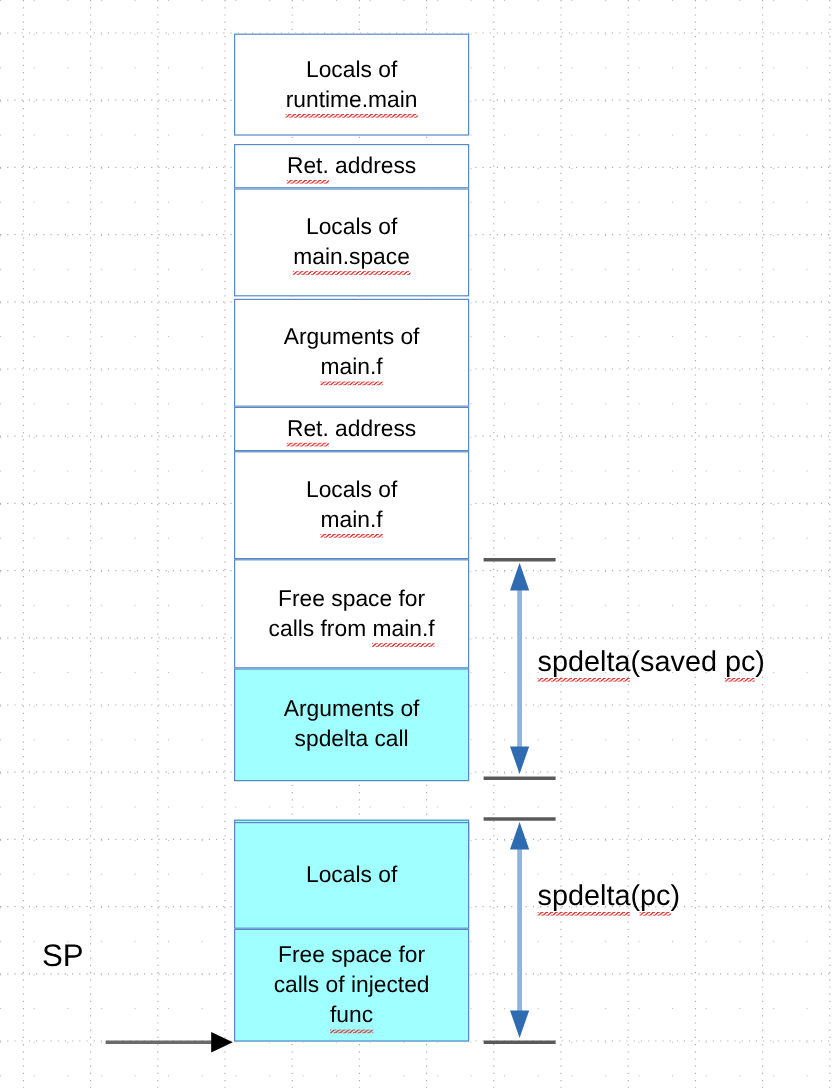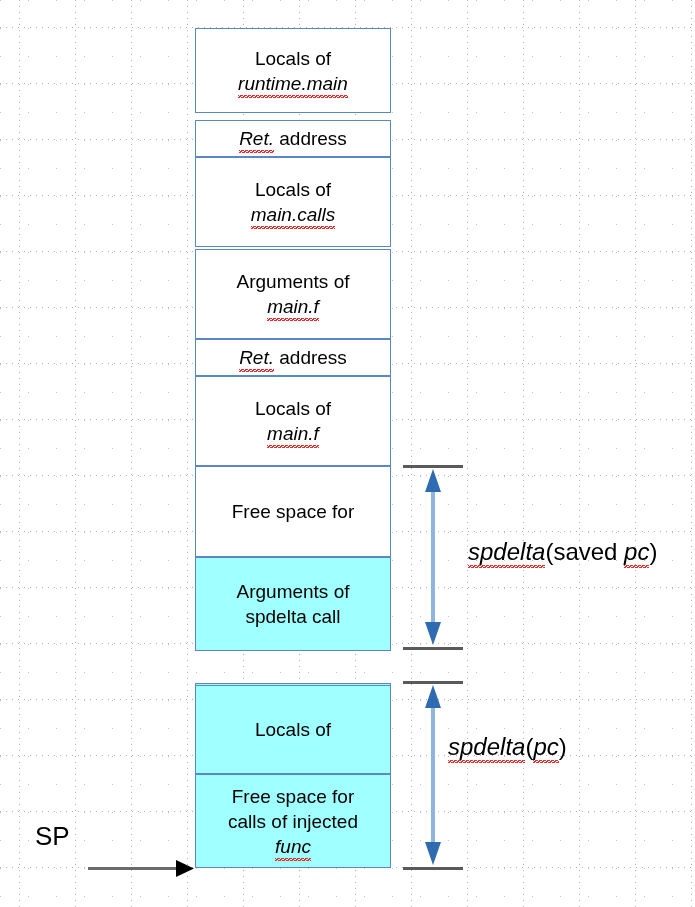--- a/index.html
+++ b/index.html
@@ -61,21 +61,20 @@
     line-height: 25px;
     letter-spacing: 0px;
   }
   .cell.cyan { background: #a0ffff; }
   .cell .lbl { display: block; }
 
   
   .sq {
     position: relative;
     display: inline-block;
-    font-style: italic;
   }
   .sq::after {
     content: "";
     position: absolute;
     left: 0;
     right: 0;
     bottom: -2px;
     height: 3px;
     background-image:
       repeating-linear-gradient(135deg,
@@ -89,21 +88,21 @@
   .ann-label {
     position: absolute;
     font-size: 24px;
     line-height: 28px;
     color: #000000;
     white-space: nowrap;
   }
   #sp-label {
     position: absolute;
     left: 35px;
-    top: 821px;
+    top: 781px;
     font-size: 26px;
     line-height: 30px;
     color: #000000;
   }
   .ovl {
     position: absolute;
     left: 0; top: 0;
     width: 695px; height: 907px;
     pointer-events: none;
   }
@@ -167,21 +166,21 @@
         </div>
       </div>
       <div class="cell" style="top: 92px; height: 37px;">
         <div>
           <div class="lbl"><span class="sq">Ret.</span> address</div>
         </div>
       </div>
       <div class="cell" style="top: 129px; height: 90px;">
         <div>
           <div class="lbl">Locals of</div>
-          <div class="lbl"><span class="sq">main.calls</span></div>
+          <div class="lbl"><span class="sq">main.space</span></div>
         </div>
       </div>
       <div class="cell" style="top: 221px; height: 90px;">
         <div>
           <div class="lbl">Arguments of</div>
           <div class="lbl"><span class="sq">main.f</span></div>
         </div>
       </div>
       <div class="cell" style="top: 311px; height: 37px;">
         <div>
@@ -190,20 +189,21 @@
       </div>
       <div class="cell" style="top: 348px; height: 90px;">
         <div>
           <div class="lbl">Locals of</div>
           <div class="lbl"><span class="sq">main.f</span></div>
         </div>
       </div>
       <div class="cell" style="top: 438px; height: 91px;">
         <div>
           <div class="lbl">Free space for</div>
+          <div class="lbl">calls from <span class="sq">main.f</span></div>
         </div>
       </div>
       <div class="cell cyan" style="top: 529px; height: 94px;">
         <div>
           <div class="lbl">Arguments of</div>
           <div class="lbl">spdelta call</div>
         </div>
       </div>
       <div class="cell cyan" style="top: 623px; height: 34px; margin-top: 32px;">
         <div>
@@ -233,19 +233,19 @@
       <line x1="403" y1="682.5" x2="463" y2="682.5" stroke="#5a5a5a" stroke-width="3"></line>
       <line x1="403" y1="868.5" x2="463" y2="868.5" stroke="#5a5a5a" stroke-width="3"></line>
       <line x1="433" y1="702" x2="433" y2="848" stroke="#8fb4dd" stroke-width="4"></line>
       <polygon points="433,685 425,708 441,708" fill="#2e6bb0"></polygon>
       <polygon points="433,865 425,842 441,842" fill="#2e6bb0"></polygon>
       <line x1="88" y1="868.5" x2="178" y2="868.5" stroke="#6b6b6b" stroke-width="3"></line>
       <polygon points="194,868.5 176,860 176,877" fill="#000000"></polygon>
     </svg>
 
   <div id="ann-labels">
-      <div class="ann-label" style="left: 468px; top: 538px; text-align: center;"><span class="sq">spdelta</span>(saved <span class="sq">pc</span>)</div>
+      <div class="ann-label" style="left: 448px; top: 538px; text-align: center;"><span class="sq">spdelta</span>(saved <span class="sq">pc</span>)</div>
       <div class="ann-label" style="left: 448px; top: 733px;"><span class="sq">spdelta</span>(<span class="sq">pc</span>)</div>
     </div>
 
   <div id="sp-label">SP</div>
 
 </div>
 
 </body></html>

